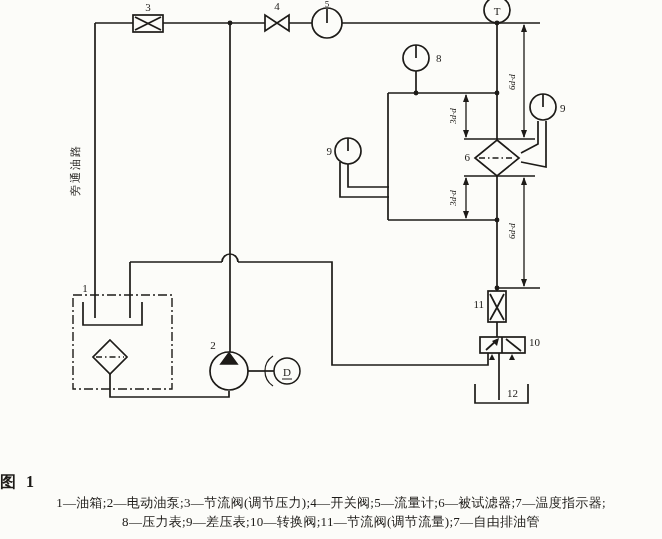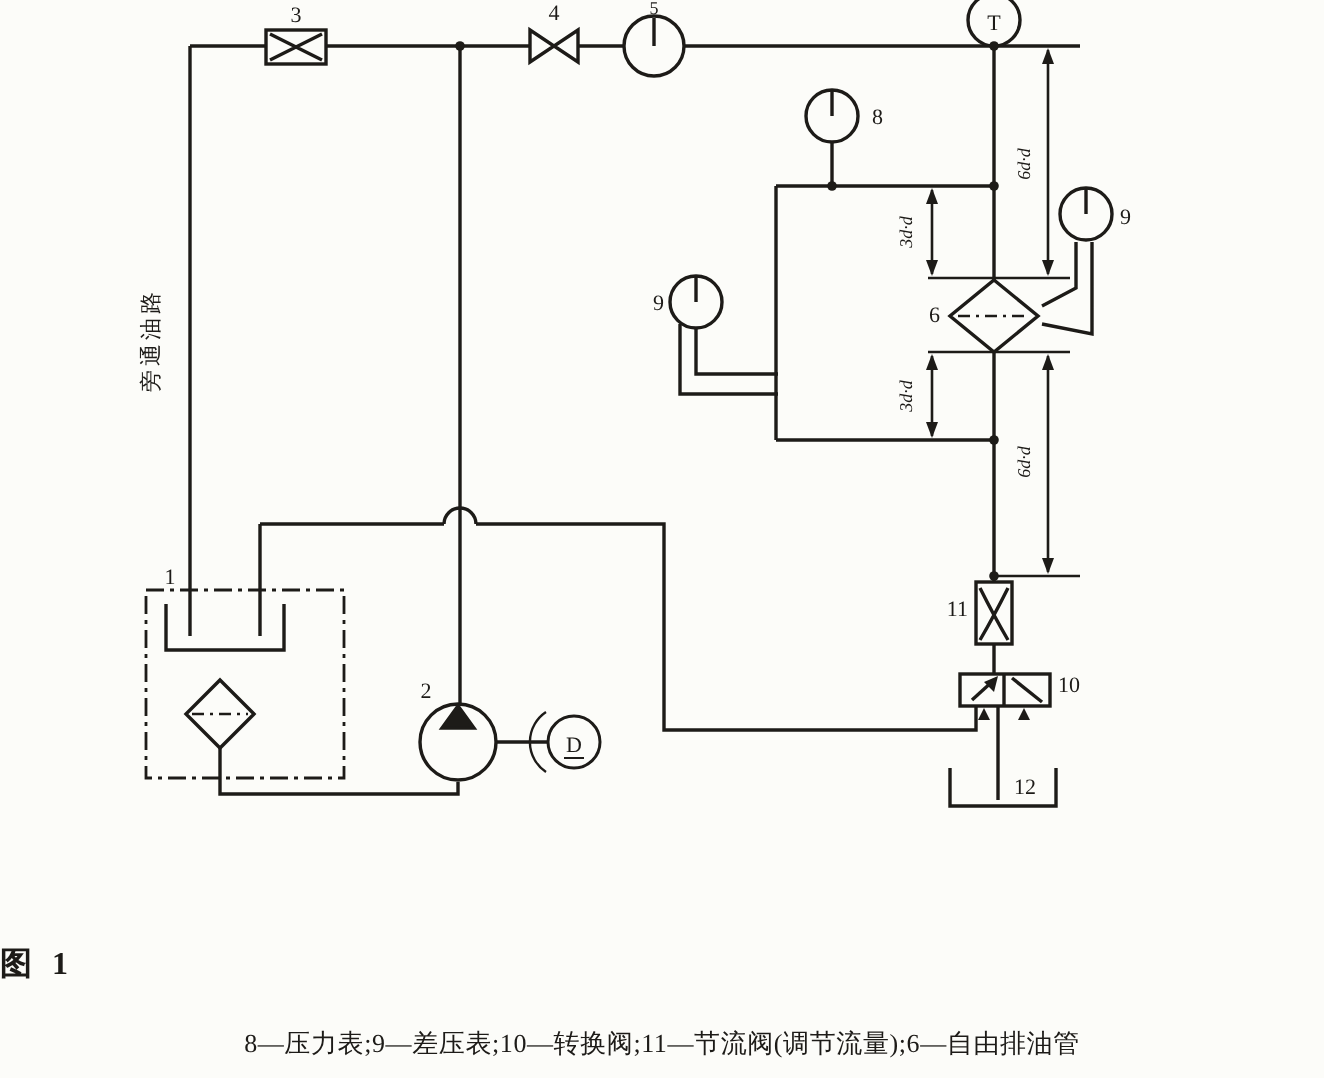--- a/index.html
+++ b/index.html
@@ -178,14 +178,15 @@
       <circle cx="497" cy="23" r="2.4"></circle>
       <circle cx="416" cy="93" r="2.4"></circle>
       <circle cx="497" cy="93" r="2.4"></circle>
       <circle cx="497" cy="220" r="2.4"></circle>
       <circle cx="497" cy="288" r="2.4"></circle>
     </g>
   </svg>
 
   
   <div class="caption">图 1</div>
-  <div class="legend-line l2">8—压力表;9—差压表;10—转换阀;11—节流阀(调节流量);6—自由排油管</div>
+  <div class="legend-line l1">1—油箱;2—电动油泵;3—节流阀(调节压力);4—开关阀;5—流量计;6—被试滤器;7—温度指示器;</div>
+  <div class="legend-line l2">8—压力表;9—差压表;10—转换阀;11—节流阀(调节流量);7—自由排油管</div>
 </div>
 
 </body></html>

